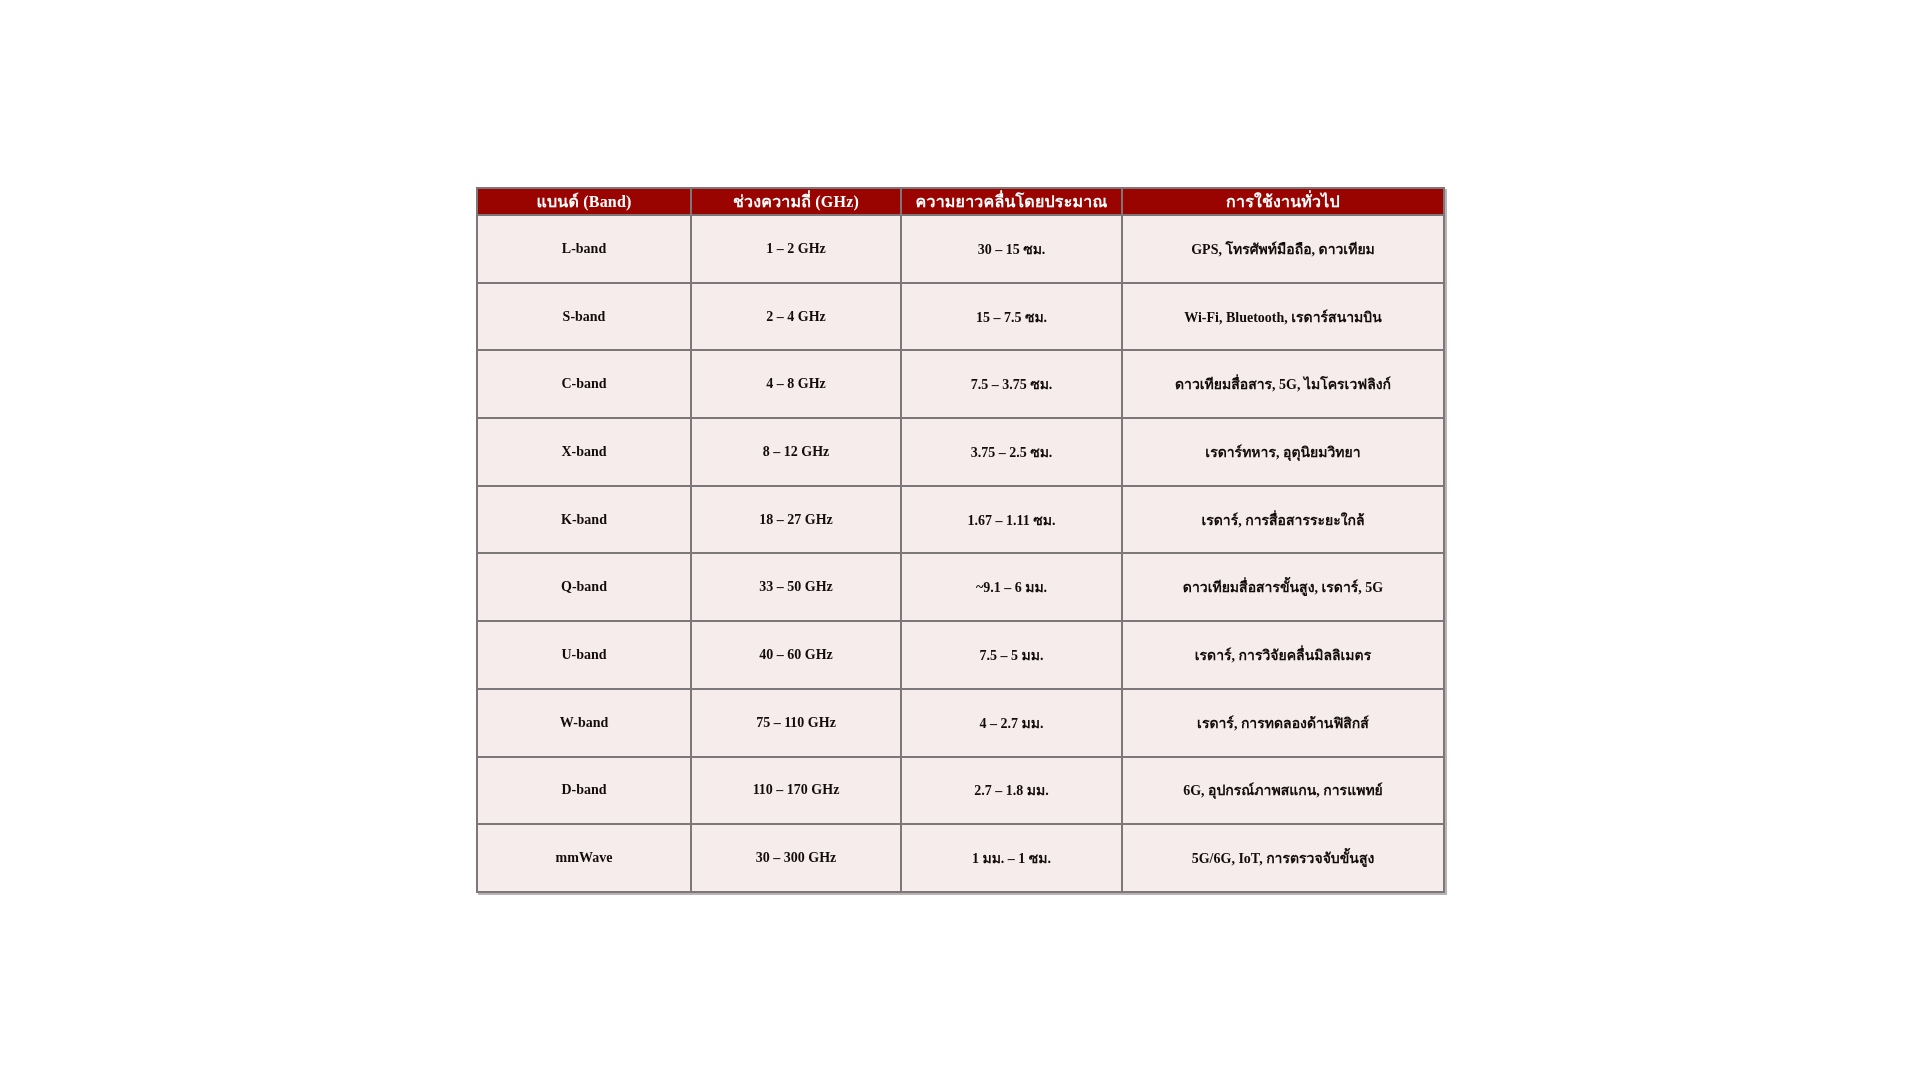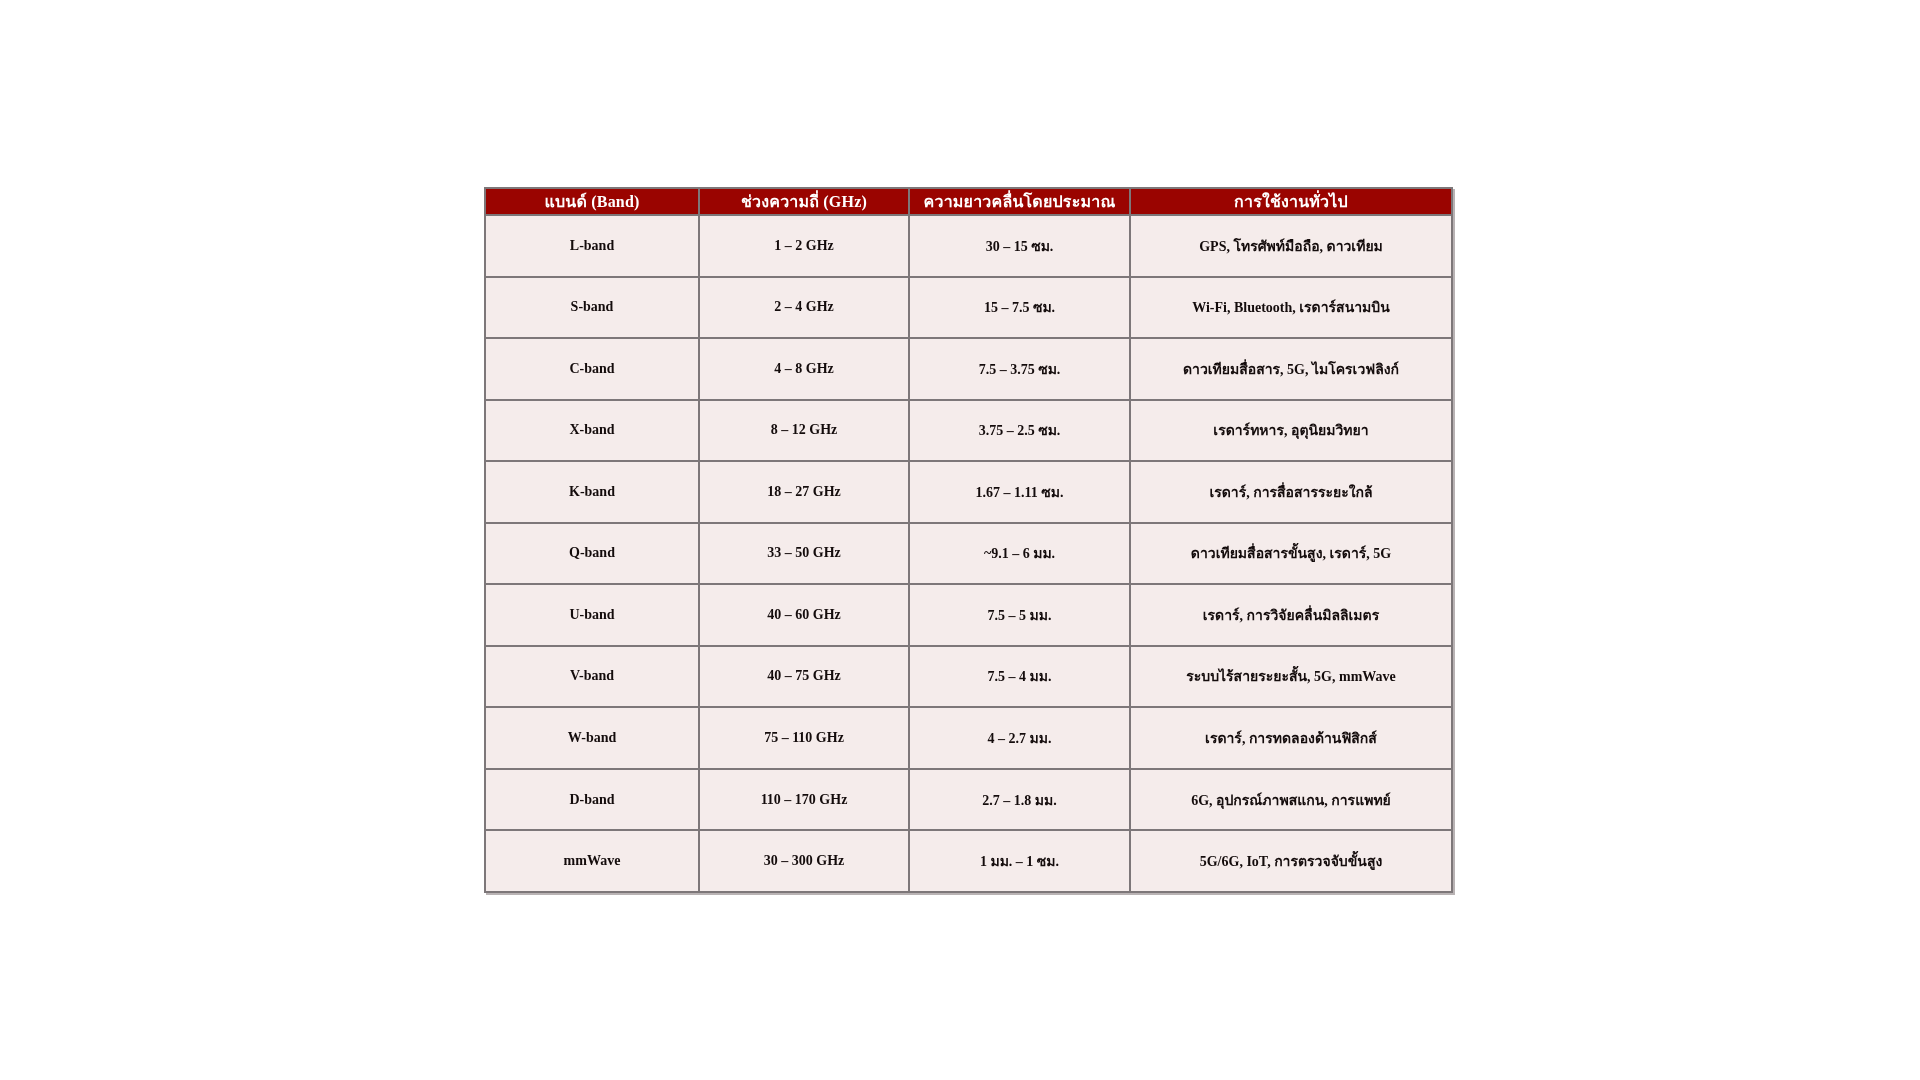--- a/index.html
+++ b/index.html
@@ -15,21 +15,20 @@
     position: absolute;
     left: 476px;
     top: 187px;
   }
   table.band-table {
     border-collapse: collapse;
     table-layout: fixed;
     width: 967px;
     height: 706px;
     box-shadow: 2px 2px 0 #b9b3b4;
-    margin-left: 8px;
   }
   table.band-table th,
   table.band-table td {
     border: 2px solid var(--border-color, #7d7779);
     text-align: center;
     vertical-align: middle;
     font-weight: bold;
     padding: 0 4px;
     overflow: hidden;
     white-space: nowrap;
@@ -103,26 +102,20 @@
             <td>~9.1 – 6 มม.</td>
             <td>ดาวเทียมสื่อสารขั้นสูง, เรดาร์, 5G</td>
           </tr>
           <tr>
             <td>U-band</td>
             <td>40 – 60 GHz</td>
             <td>7.5 – 5 มม.</td>
             <td>เรดาร์, การวิจัยคลื่นมิลลิเมตร</td>
           </tr>
           <tr>
-            <td>V-band</td>
-            <td>40 – 75 GHz</td>
-            <td>7.5 – 4 มม.</td>
-            <td>ระบบไร้สายระยะสั้น, 5G, mmWave</td>
-          </tr>
-          <tr>
             <td>W-band</td>
             <td>75 – 110 GHz</td>
             <td>4 – 2.7 มม.</td>
             <td>เรดาร์, การทดลองด้านฟิสิกส์</td>
           </tr>
           <tr>
             <td>D-band</td>
             <td>110 – 170 GHz</td>
             <td>2.7 – 1.8 มม.</td>
             <td>6G, อุปกรณ์ภาพสแกน, การแพทย์</td>

